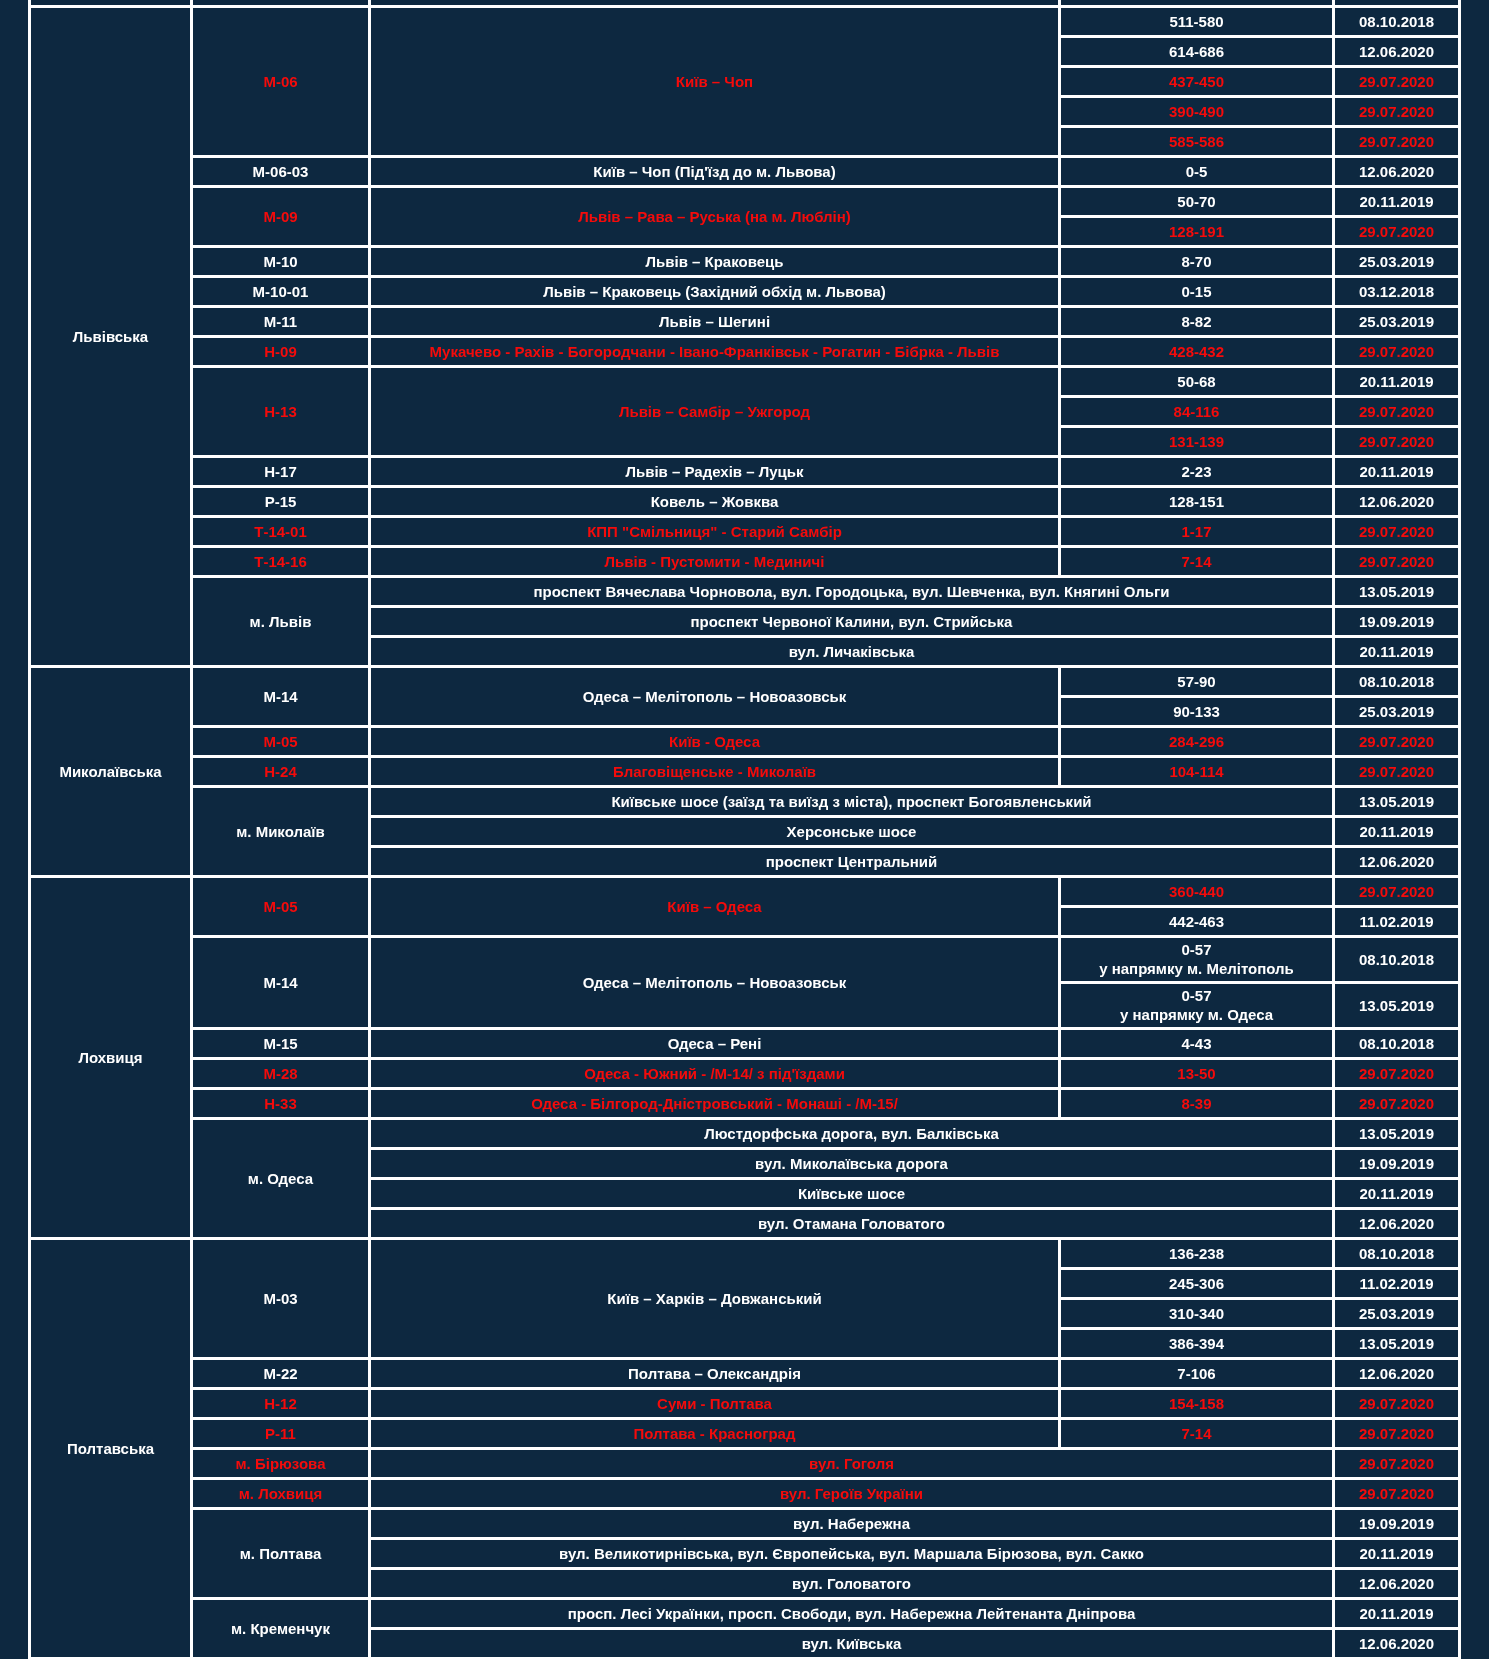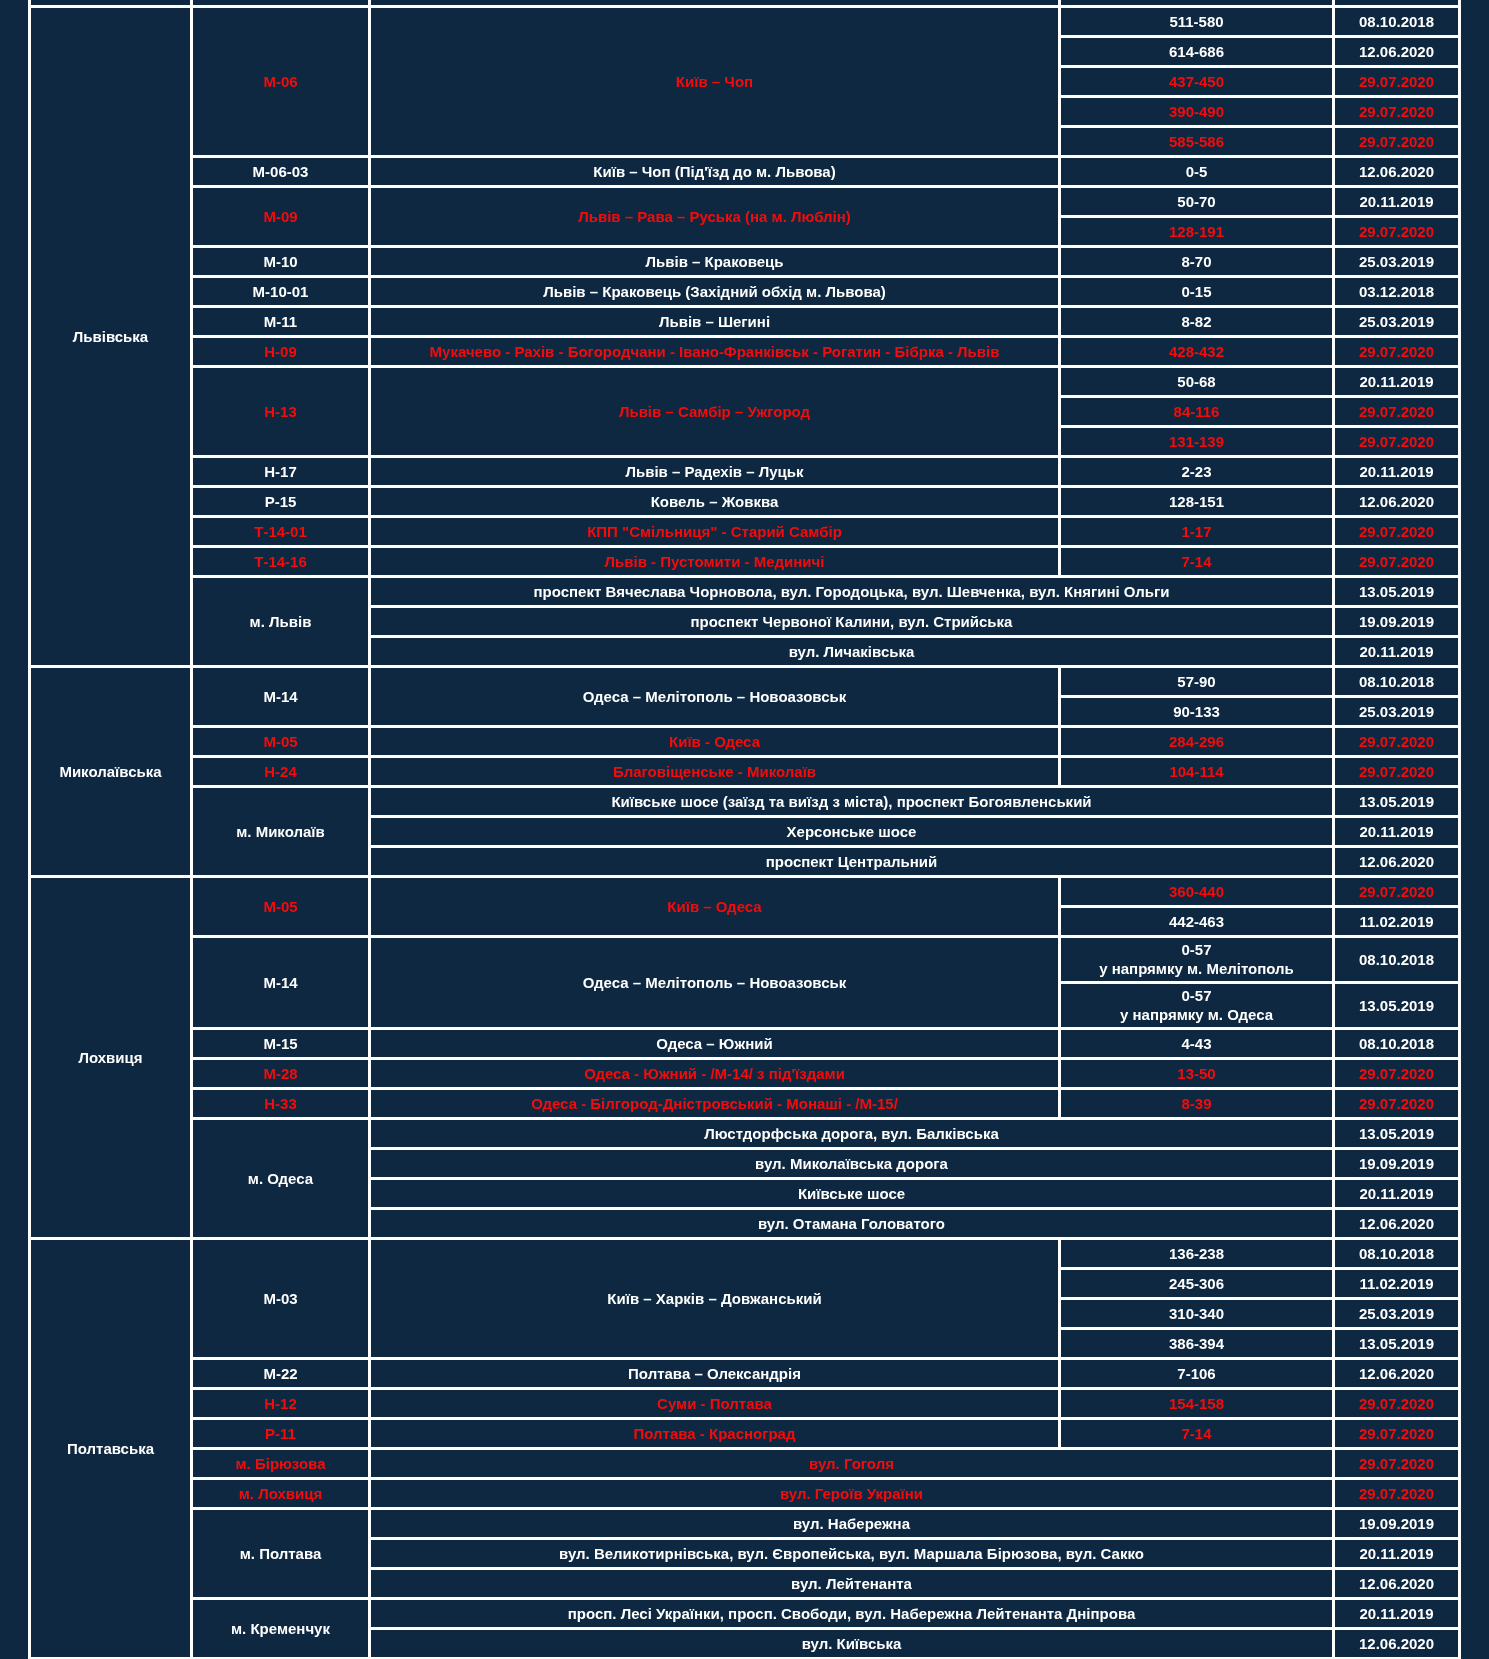--- a/index.html
+++ b/index.html
@@ -287,21 +287,21 @@
       </tr>
       <tr class="r-tall">
         <td class="c-white">
           <div>0-57</div>
           <div>у напрямку м. Одеса</div>
         </td>
         <td class="c-white">13.05.2019</td>
       </tr>
       <tr class="r-std">
         <td class="c-white" rowspan="1">М-15</td>
-        <td class="c-white" rowspan="1">Одеса – Южний</td>
+        <td class="c-white" rowspan="1">Одеса – Рені</td>
         <td class="c-white">
           <div>4-43</div>
         </td>
         <td class="c-white">08.10.2018</td>
       </tr>
       <tr class="r-std">
         <td class="c-red" rowspan="1">М-28</td>
         <td class="c-red" rowspan="1">Одеса - Южний - /М-14/ з під'їздами</td>
         <td class="c-red">
           <div>13-50</div>
@@ -397,21 +397,21 @@
       <tr class="r-std">
         <td class="c-white" rowspan="3">м. Полтава</td>
         <td class="c-white" colspan="2">вул. Набережна</td>
         <td class="c-white">19.09.2019</td>
       </tr>
       <tr class="r-std">
         <td class="c-white" colspan="2">вул. Великотирнівська, вул. Європейська, вул. Маршала Бірюзова, вул. Сакко</td>
         <td class="c-white">20.11.2019</td>
       </tr>
       <tr class="r-std">
-        <td class="c-white" colspan="2">вул. Лейтенанта</td>
+        <td class="c-white" colspan="2">вул. Головатого</td>
         <td class="c-white">12.06.2020</td>
       </tr>
       <tr class="r-std">
         <td class="c-white" rowspan="2">м. Кременчук</td>
         <td class="c-white" colspan="2">просп. Лесі Українки, просп. Свободи, вул. Набережна Лейтенанта Дніпрова</td>
         <td class="c-white">20.11.2019</td>
       </tr>
       <tr class="r-std">
         <td class="c-white" colspan="2">вул. Київська</td>
         <td class="c-white">12.06.2020</td>

